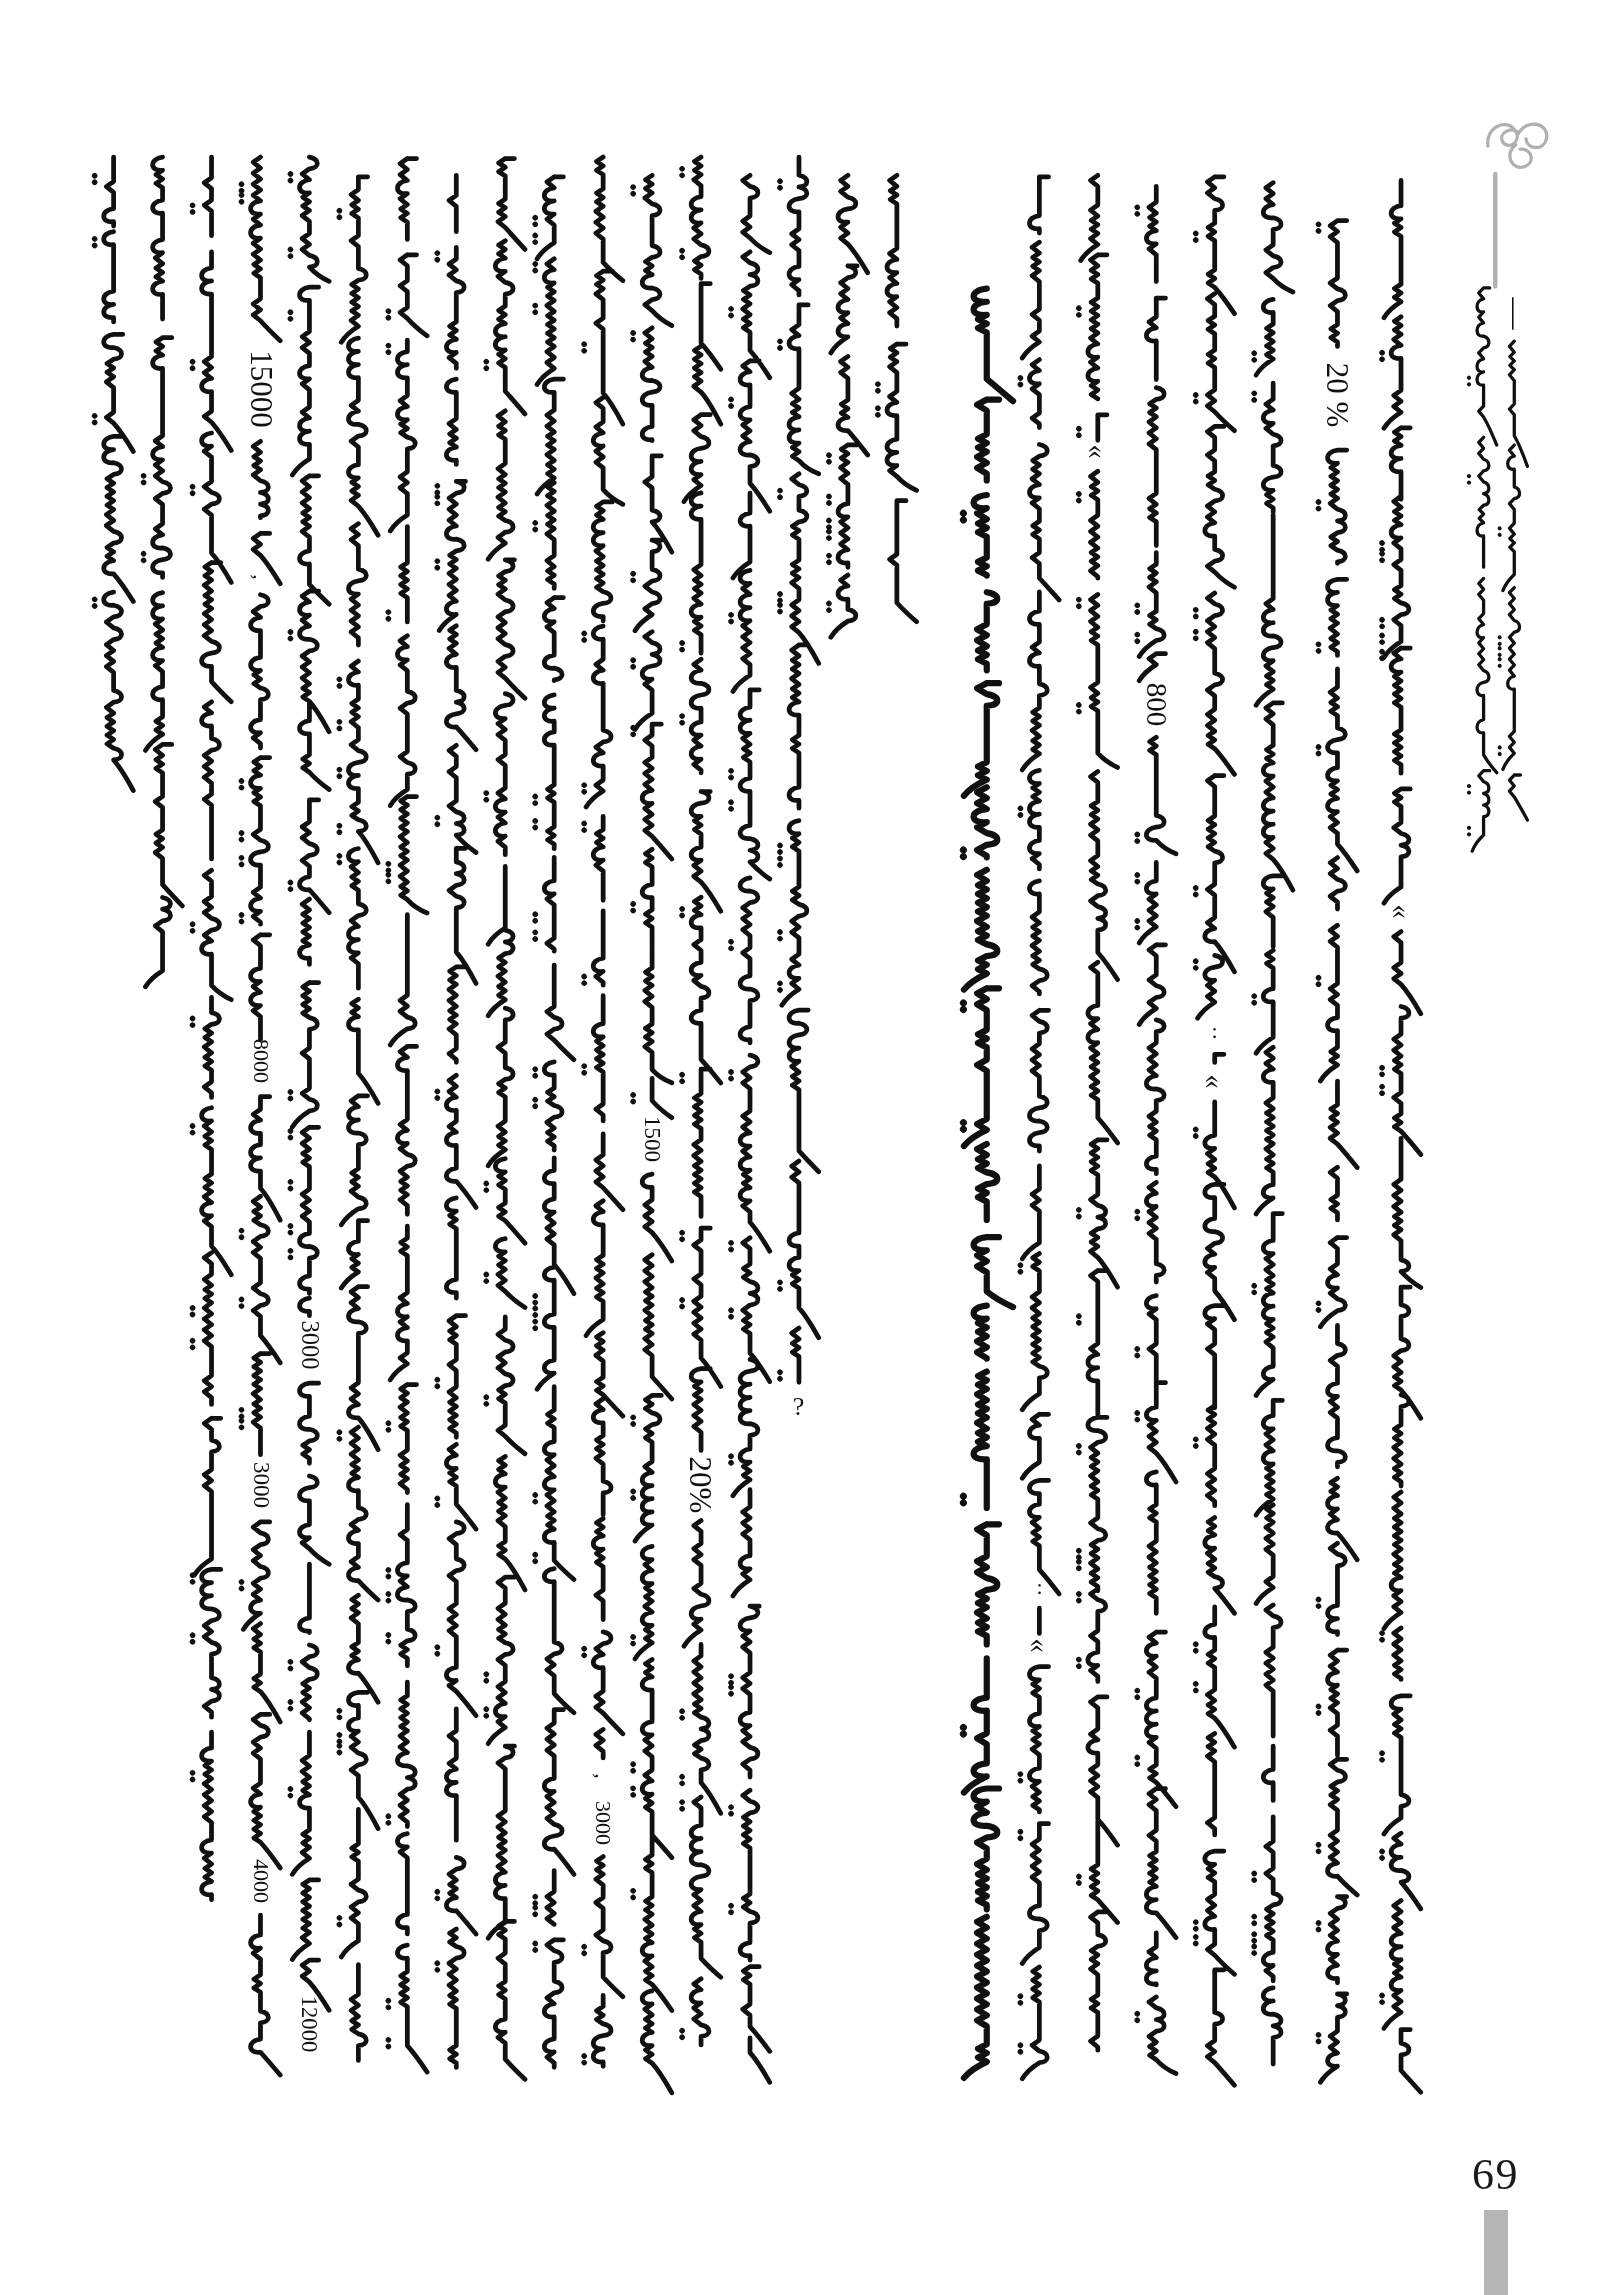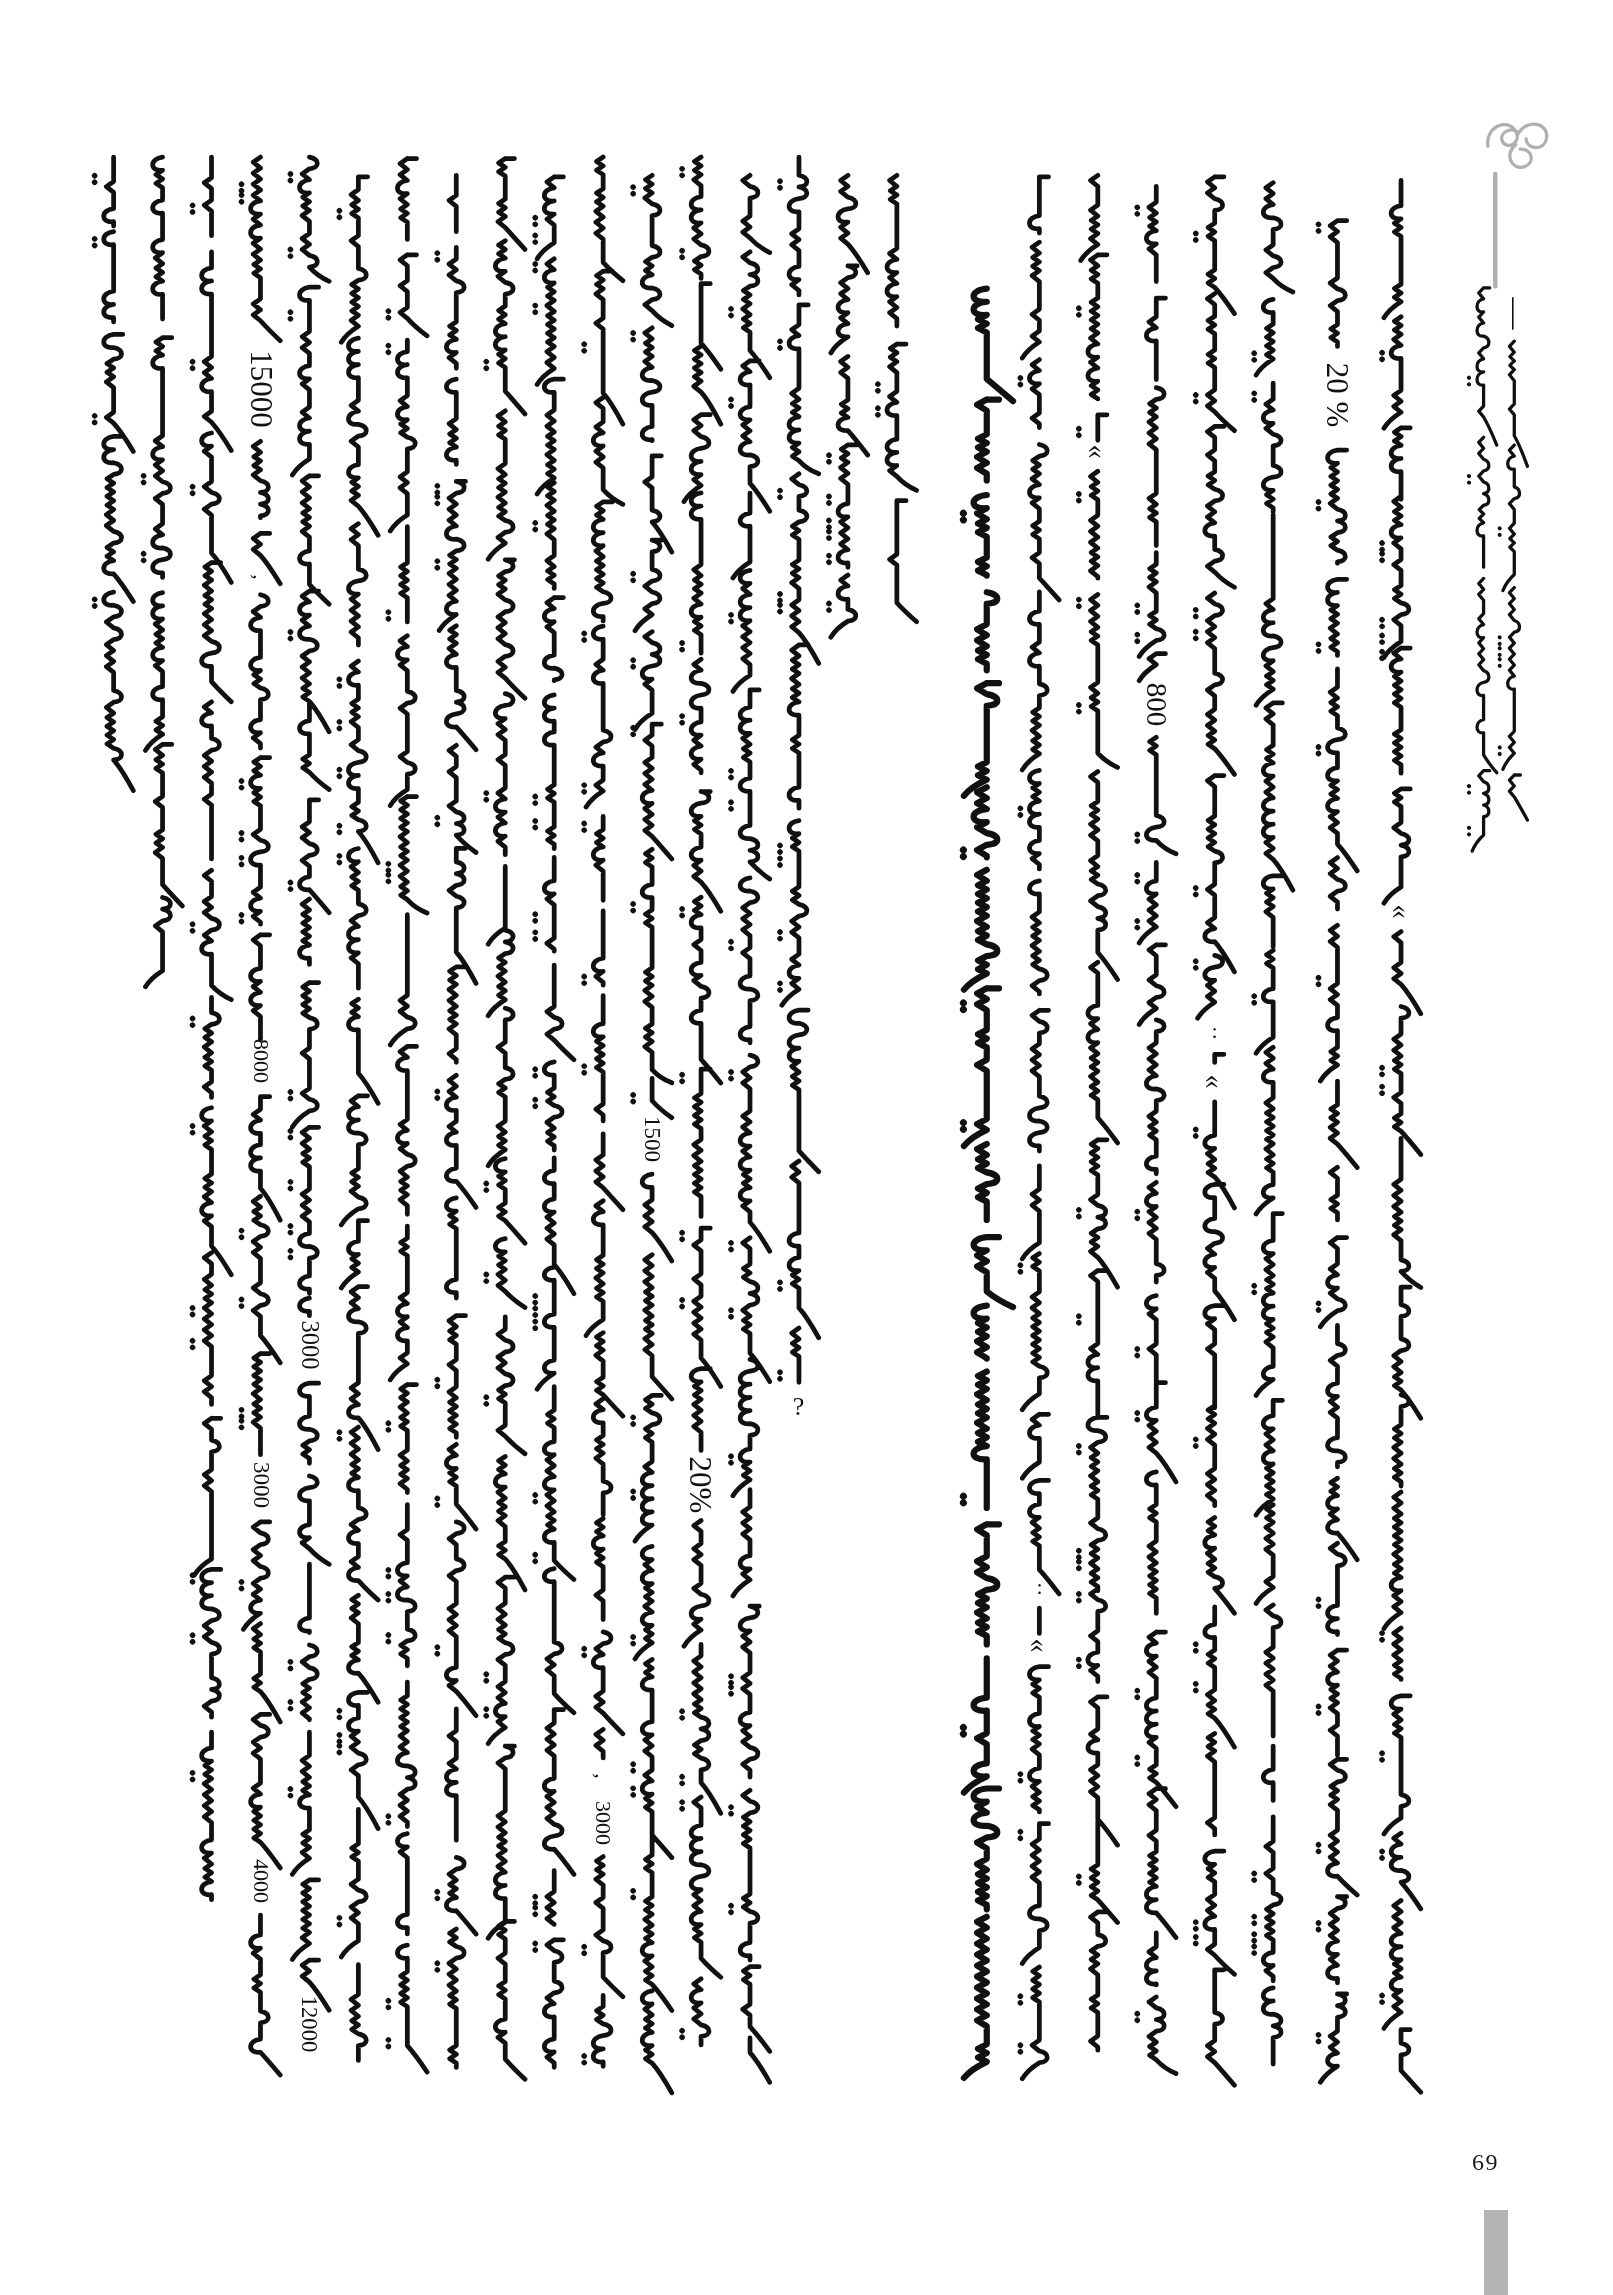--- a/index.html
+++ b/index.html
@@ -16,21 +16,21 @@
     display:flex;align-items:center;justify-content:center;
     color:#111;
     font-family:"Liberation Serif", serif;
     white-space:nowrap;
     pointer-events:none;
   }
   .marker.rot span{display:block;transform:rotate(90deg);}
   .page-number{
     position:absolute;
     color:#1a1a1a;
-    font-size:24px;
+    font-size:44px;
     letter-spacing:1.5px;
     font-family:"Liberation Serif", serif;
   }
   .corner-bar{position:absolute;}
 </style>
 </head>
 <body>
 
 <div class="page">
   <svg id="script-layer" width="1614" height="2295" viewBox="0 0 2208 3141">

